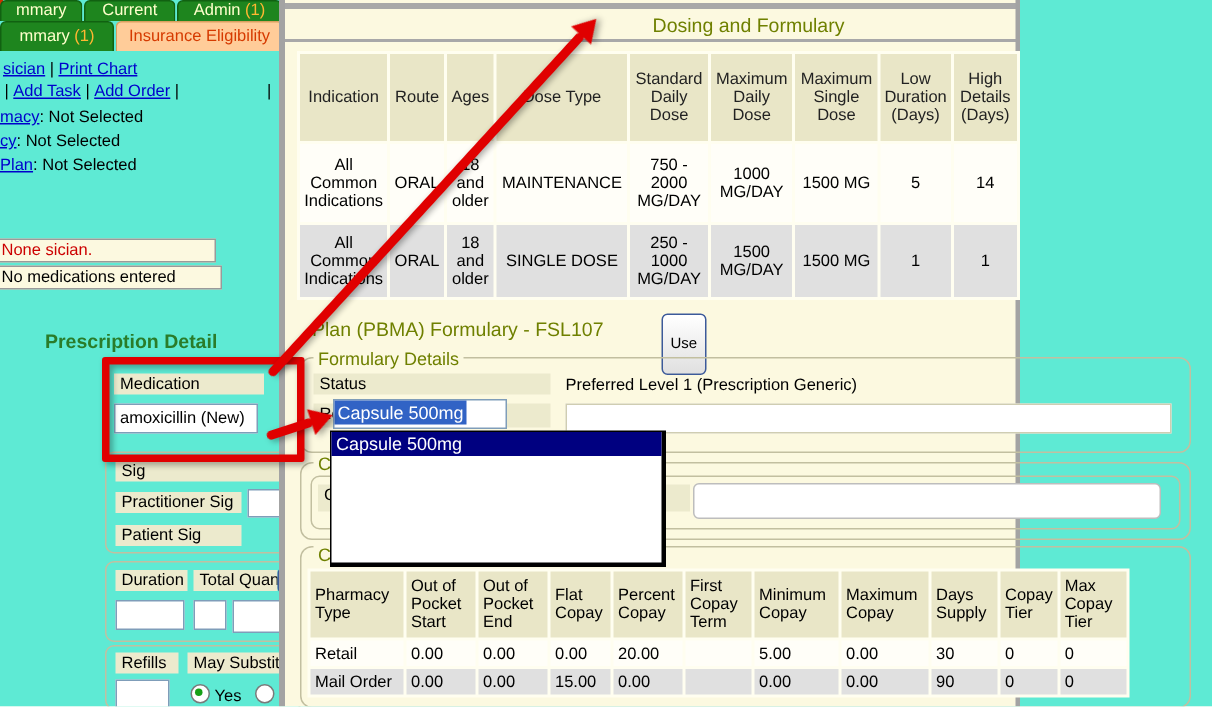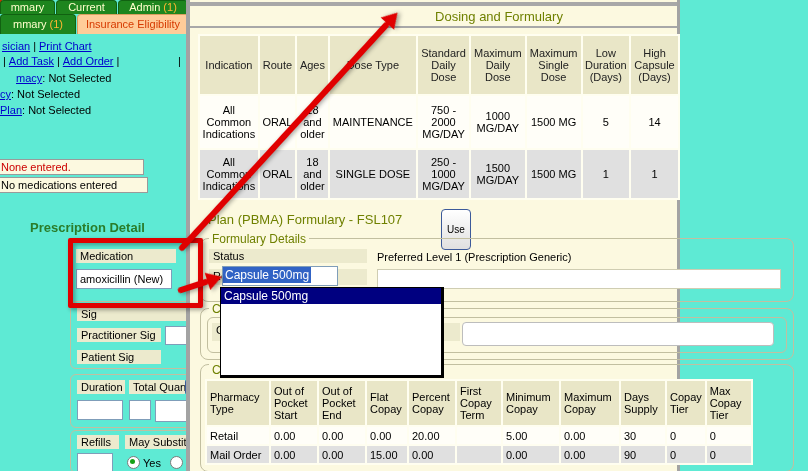--- a/index.html
+++ b/index.html
@@ -102,31 +102,31 @@
   </div>
 
   <div class="abs" style="left:2px;top:40px;white-space:nowrap;">
     <a class="lnk">sician</a><span class="sep">|</span><a class="lnk">Print Chart</a>
   </div>
   <div class="abs" style="left:0;top:55px;white-space:nowrap;">
     <span class="sep">|</span><a class="lnk">Add Task</a><span class="sep">|</span><a class="lnk">Add Order</a><span class="sep">|</span>
   </div>
   <div class="abs" style="left:178px;top:55px;"><span>|</span></div>
 
-  <div class="abs" style="left:0;top:72px;white-space:nowrap;padding-left:16px;">
+  <div class="abs" style="left:0;top:72px;white-space:nowrap;">
     <a class="lnk">macy</a><span class="plain">: Not Selected</span>
   </div>
   <div class="abs" style="left:0;top:88px;white-space:nowrap;">
     <a class="lnk">cy</a><span class="plain">: Not Selected</span>
   </div>
   <div class="abs" style="left:0;top:104px;white-space:nowrap;">
     <a class="lnk">Plan</a><span class="plain">: Not Selected</span>
   </div>
 
-  <div class="msgbox abs red-text" style="left:-6px;top:159px;width:136px;"><span>None entered.</span></div>
+  <div class="msgbox abs red-text" style="left:-6px;top:159px;width:136px;"><span>None sician.</span></div>
   <div class="msgbox abs" style="left:-6px;top:177px;width:140px;"><span>No medications entered</span></div>
 
   <div class="abs h-green" style="left:30px;top:220px;"><span>Prescription Detail</span></div>
 
   <div class="lbl abs" style="left:76px;top:249px;width:92px;"><span>Medication</span></div>
   <input class="inp" style="left: 76px; top: 269px; width: 96px; height: 20px;" value="amoxicillin (New)">
 
   <div class="grp" style="left:70px;top:301px;width:130px;height:66px;">
     <div class="lbl abs" style="left:6px;top:5px;width:104px;"><span>Sig</span></div>
     <div class="lbl abs" style="left:6px;top:26px;width:76px;"><span>Practitioner Sig</span></div>
@@ -174,21 +174,21 @@
       <tbody>
           <tr class="hd" style="height:58px;">
         <td>Indication</td>
         <td>Route</td>
         <td>Ages</td>
         <td>Dose Type</td>
         <td>Standard Daily Dose</td>
         <td>Maximum Daily Dose</td>
         <td>Maximum Single Dose</td>
         <td>Low Duration (Days)</td>
-        <td>High Capsule (Days)</td>
+        <td>High Details (Days)</td>
       </tr>
       <tr class="r-white" style="height:52px;">
         <td>All Common Indications</td>
         <td>ORAL</td>
         <td>18 and older</td>
         <td>MAINTENANCE</td>
         <td>750 - 2000 MG/DAY</td>
         <td>1000 MG/DAY</td>
         <td>1500 MG</td>
         <td>5</td>

